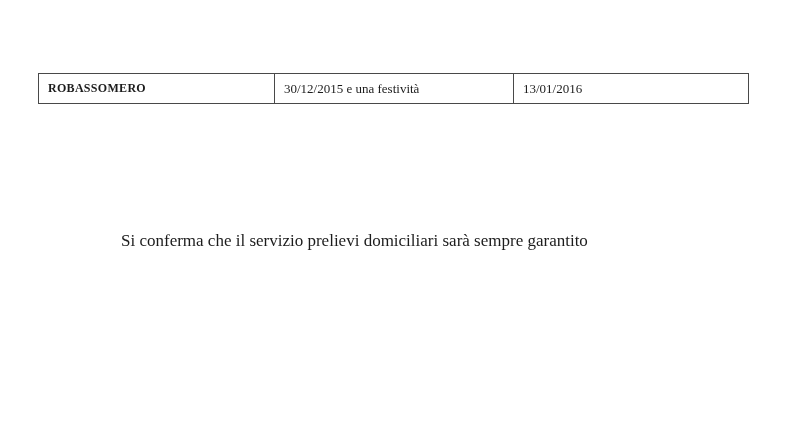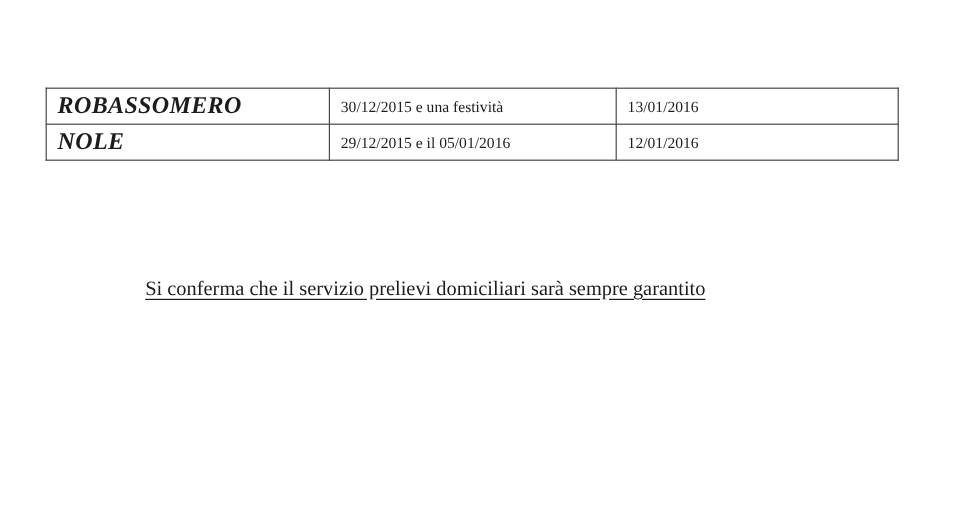--- a/index.html
+++ b/index.html
@@ -28,34 +28,32 @@
     border: 1.5px solid #494949;
     height: 29px;
     padding: 0 6px 0 9px;
     font-size: 13px;
     vertical-align: middle;
     white-space: nowrap;
     overflow: hidden;
   }
   table.schedule td.town {
     font-weight: bold;
-    font-style: italic;
-    font-size: 20px;
+    font-size: 12px;
     letter-spacing: 0.3px;
   }
   col.c1 { width: 236px; }
   col.c2 { width: 239px; }
   col.c3 { width: 235px; }
   .note {
     position: absolute;
     left: 121px;
     top: 231px;
     width: 560px;
     font-size: 17px;
-    text-decoration: underline;
     text-underline-offset: 3px;
     white-space: nowrap;
   }
 </style>
 </head>
 <body>
 
 <div class="page">
 
   <table class="schedule">
@@ -63,23 +61,18 @@
       <col class="c1">
         <col class="c2">
         <col class="c3">
     </colgroup>
     <tbody>
       <tr>
         <td class="town">ROBASSOMERO</td>
         <td>30/12/2015 e una festività</td>
         <td>13/01/2016</td>
       </tr>
-      <tr>
-        <td class="town">NOLE</td>
-        <td>29/12/2015 e il 05/01/2016</td>
-        <td>12/01/2016</td>
-      </tr>
     </tbody>
   </table>
 
   <div class="note">Si conferma che il servizio prelievi domiciliari sarà sempre garantito</div>
 
 </div>
 
 </body></html>

